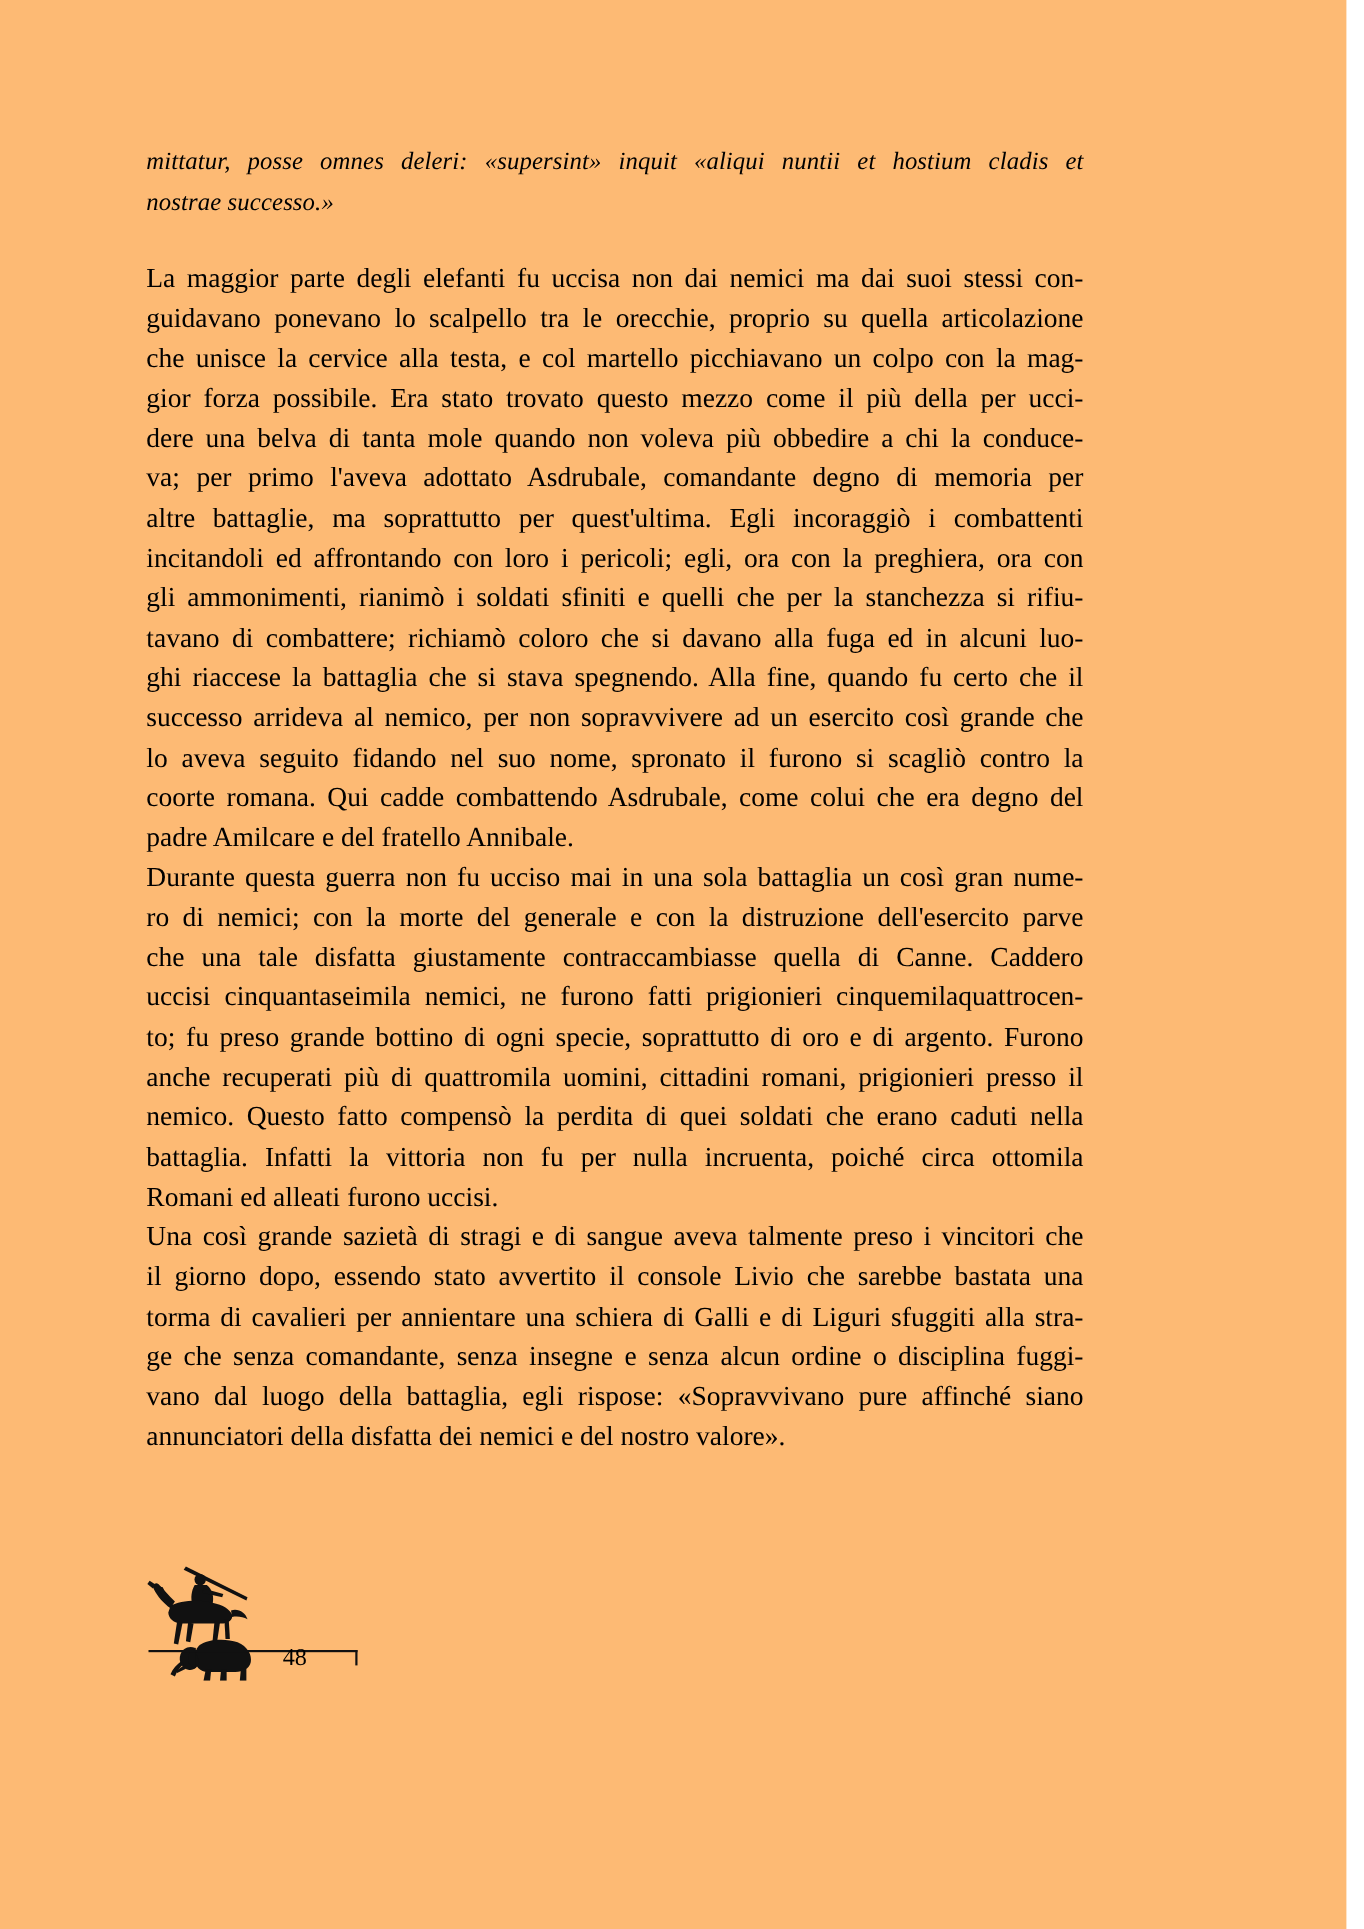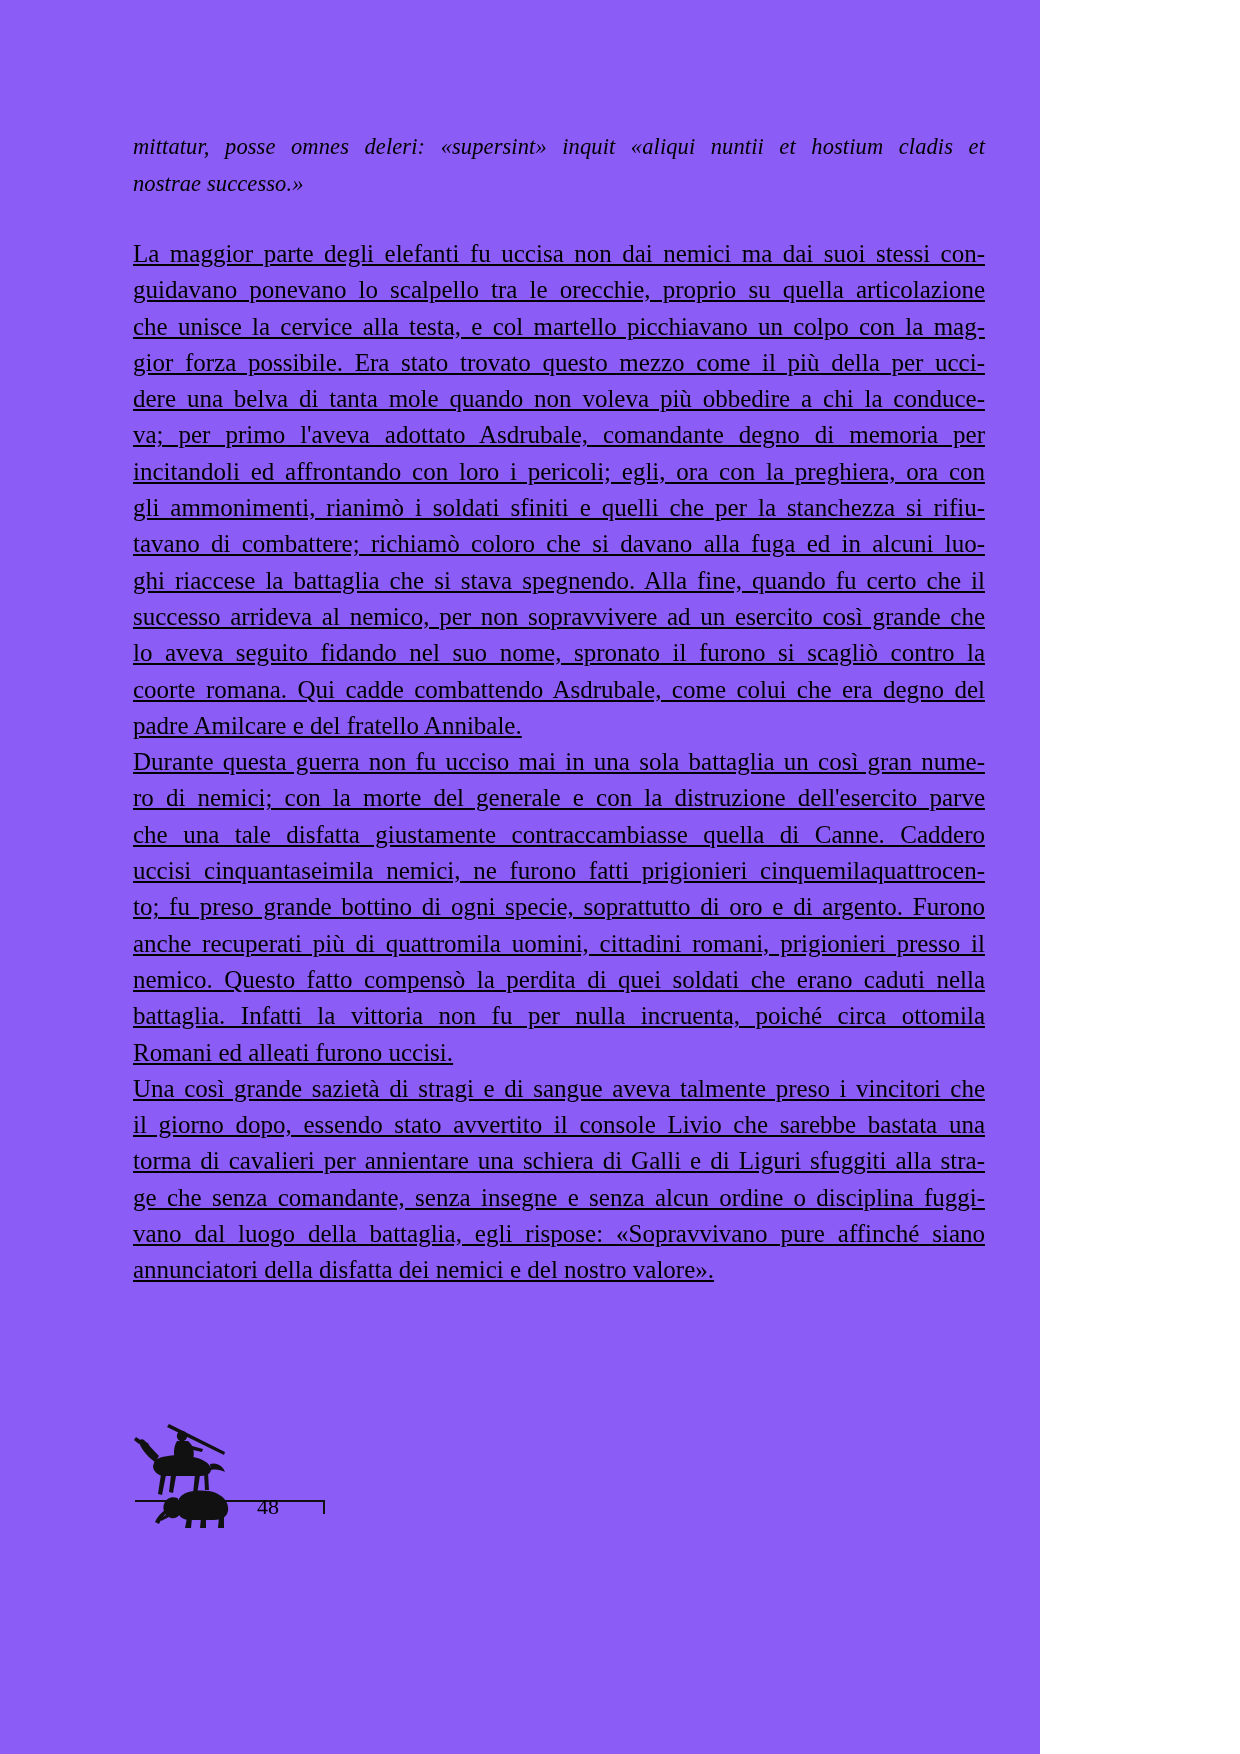--- a/index.html
+++ b/index.html
@@ -12,23 +12,23 @@
     height: 1754px;
     position: relative;
     font-family: "Liberation Serif", "DejaVu Serif", serif;
     color: #000000;
     overflow: hidden;
   }
 
   .page {
     position: absolute;
     left: 0; top: 0;
-    width: 1040px;
+    width: 1224px;
     height: 1754px;
-    background: #8b5cf6;
+    background: #fdba74;
   }
 
   .content {
     position: absolute;
     left: 133px;
     top: 128px;
     width: 852px;
   }
 
   .epigraph {
@@ -55,21 +55,20 @@
     text-align: justify;
     text-align-last: left;
     margin: 0;
     -webkit-font-smoothing: antialiased;
   }
   .para .ln {
     display: block;
     text-align: justify;
     text-align-last: justify;
     white-space: pre-wrap;
-    text-decoration: underline;
   }
   .para .ln.last {
     text-align-last: left;
   }
 
   
   .footer {
     position: absolute;
     left: 133px;
     top: 1418px;
@@ -125,20 +124,21 @@
       <span class="ln last">nostrae successo.»</span>
     </div>
 
     <p class="para">
       <span class="ln">La maggior parte degli elefanti fu uccisa non dai nemici ma dai suoi stessi con-</span>
       <span class="ln">guidavano ponevano lo scalpello tra le orecchie, proprio su quella articolazione</span>
       <span class="ln">che unisce la cervice alla testa, e col martello picchiavano un colpo con la mag-</span>
       <span class="ln">gior forza possibile. Era stato trovato questo mezzo come il più della per ucci-</span>
       <span class="ln">dere una belva di tanta mole quando non voleva più obbedire a chi la conduce-</span>
       <span class="ln">va; per primo l'aveva adottato Asdrubale, comandante degno di memoria per</span>
+      <span class="ln">altre battaglie, ma soprattutto per quest'ultima. Egli incoraggiò i combattenti</span>
       <span class="ln">incitandoli ed affrontando con loro i pericoli; egli, ora con la preghiera, ora con</span>
       <span class="ln">gli ammonimenti, rianimò i soldati sfiniti e quelli che per la stanchezza si rifiu-</span>
       <span class="ln">tavano di combattere; richiamò coloro che si davano alla fuga ed in alcuni luo-</span>
       <span class="ln">ghi riaccese la battaglia che si stava spegnendo. Alla fine, quando fu certo che il</span>
       <span class="ln">successo arrideva al nemico, per non sopravvivere ad un esercito così grande che</span>
       <span class="ln">lo aveva seguito fidando nel suo nome, spronato il furono si scagliò contro la</span>
       <span class="ln">coorte romana. Qui cadde combattendo Asdrubale, come colui che era degno del</span>
       <span class="ln last">padre Amilcare e del fratello Annibale.</span>
     </p>
 

